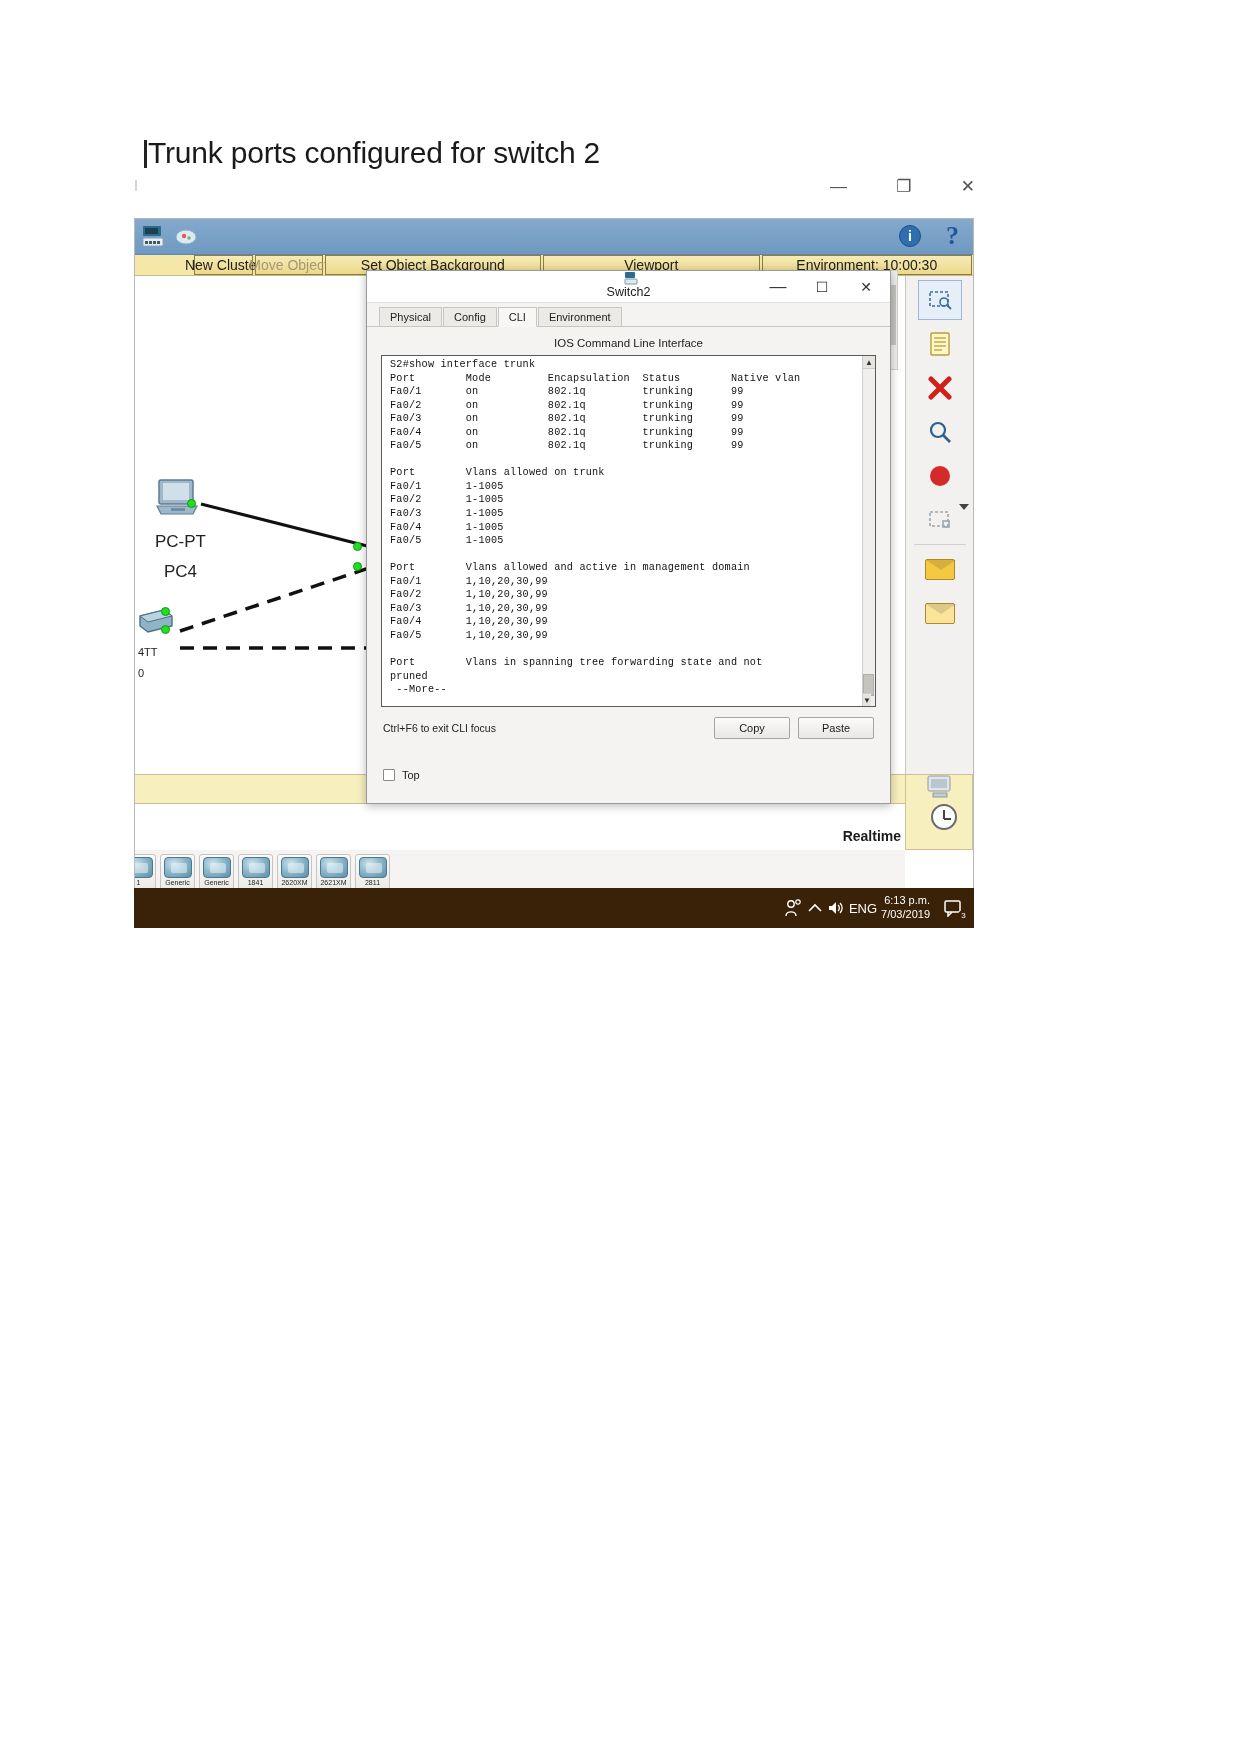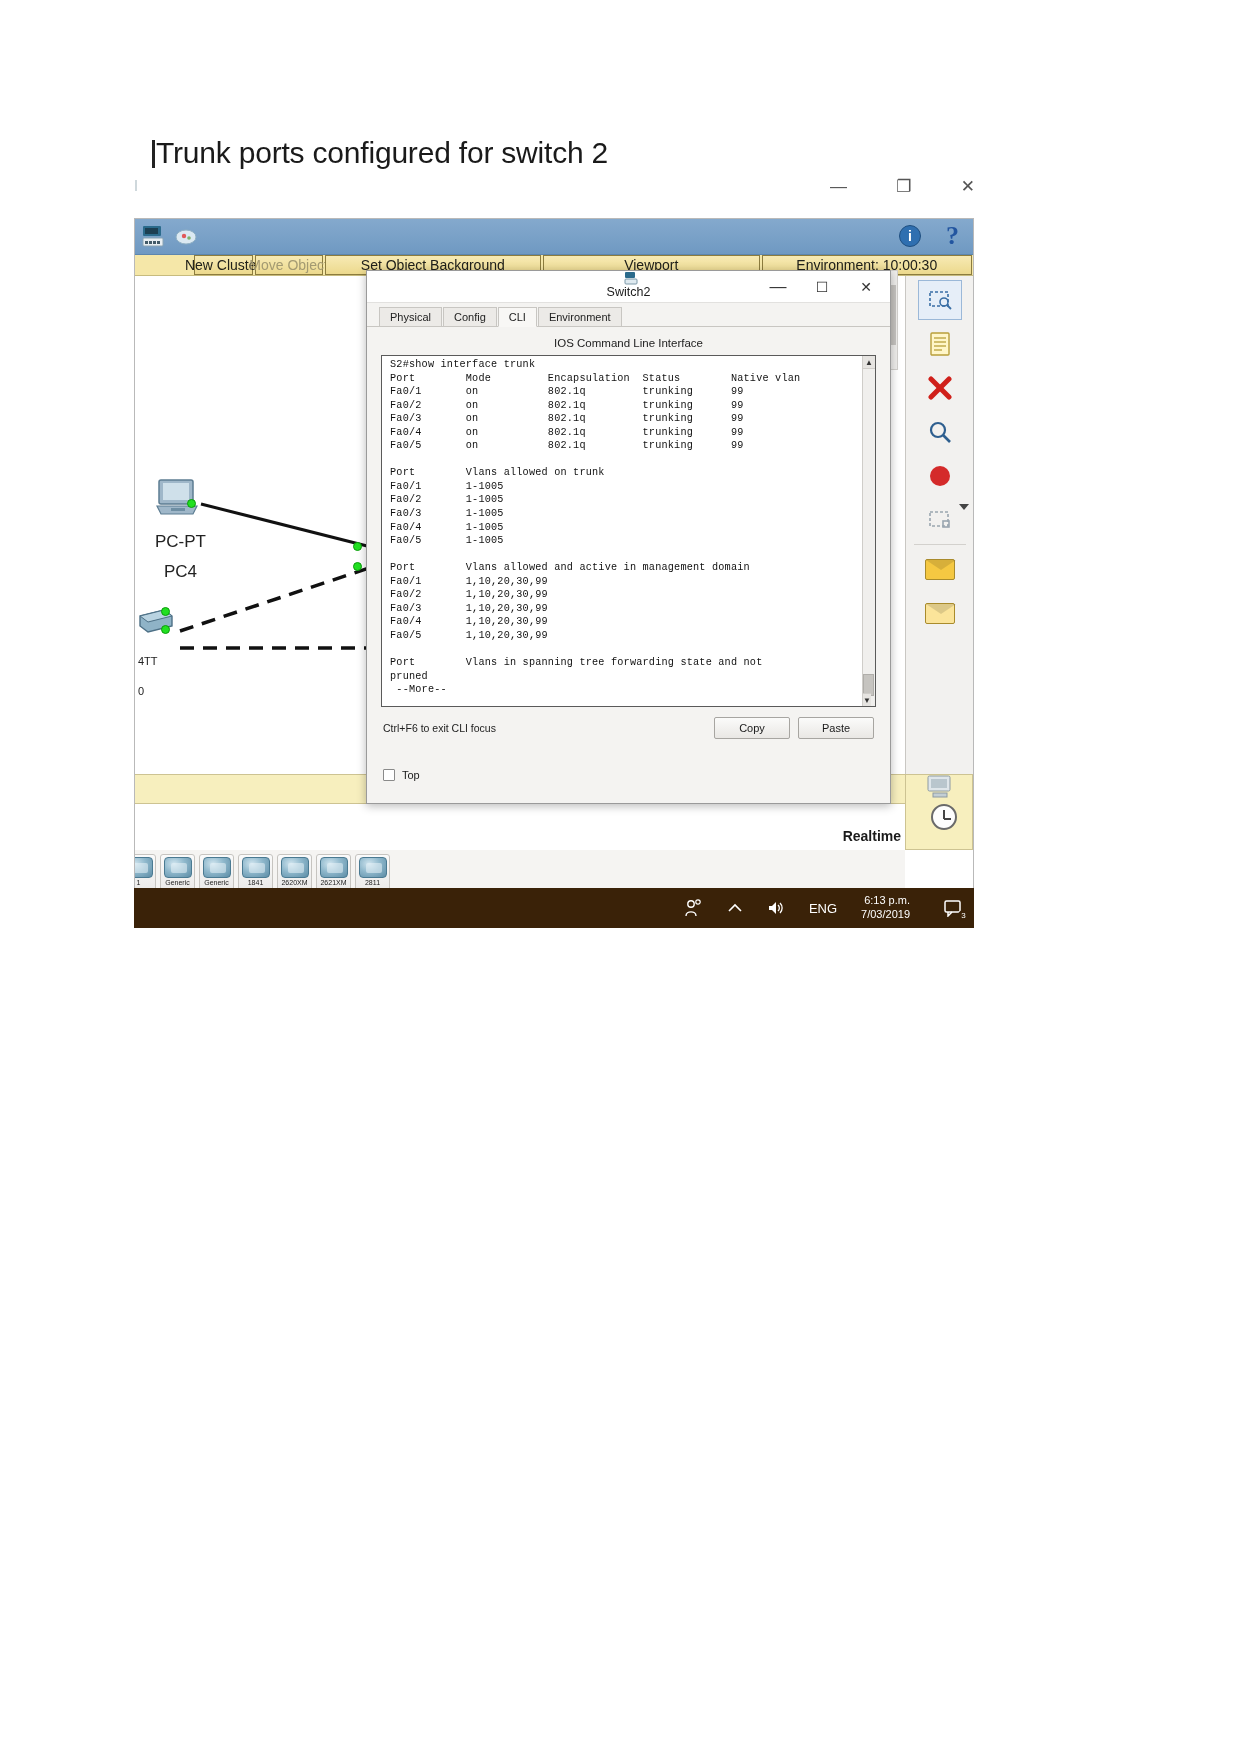--- a/index.html
+++ b/index.html
@@ -9,21 +9,21 @@
     height: 1754px;
     background: #ffffff;
     font-family: "Liberation Sans", sans-serif;
     position: relative;
     overflow: hidden;
   }
 
   
   .doc-title {
     position: absolute;
-    left: 152px;
+    left: 144px;
     top: 136px;
     font-size: 30px;
     font-weight: 400;
     color: #1a1a1a;
     letter-spacing: -0.2px;
     white-space: nowrap;
   }
   .doc-caret {
     display: inline-block;
     width: 3px;
@@ -153,21 +153,21 @@
     box-sizing: border-box;
   }
 
   
   .canvas { position: absolute; left: 0; top: 0; right: 68px; height: 498px; background:#fff; }
 
   .node-pc { position: absolute; left: 20px; top: 202px; }
   .node-pc .lbl { text-align: center; font-size: 17px; color: #222; margin-top: 10px; line-height: 1.2; }
 
   .node-sw { position: absolute; left: 3px; top: 332px; }
-  .node-sw .lbl { font-size: 11px; color: #222; line-height: 1.2; margin-top:17px; }
+  .node-sw .lbl { font-size: 11px; color: #222; line-height: 1.2; margin-top:8px; }
 
   .dot {
     position: absolute; width: 9px; height: 9px; border-radius: 50%;
     background: #21e021; border: 1px solid #0b9c0b;
   }
 
   
   .bottom-strip {
     position: absolute; left: 0; right: 68px; top: 498px; height: 30px;
     background: #f7efbe; border-top: 1px solid #cdc392; border-bottom: 1px solid #cdc392;
@@ -245,21 +245,21 @@
     font-size: 11px; color: #222;
   }
 
   
   .taskbar {
     position: absolute; left: 134px; top: 888px; width: 840px; height: 40px;
     background: #3a2208;
     display: flex; align-items: center; justify-content: flex-end;
     padding-right: 8px; color: #fff;
   }
-  .tray { display: flex; align-items: center; gap: 24px; font-size: 13px; }
+  .tray { display: flex; align-items: center; gap: 4px; font-size: 13px; }
   .tray .clock { text-align: right; font-size: 11px; line-height: 1.25; }
   .notif {
     position: relative; width: 22px; height: 18px; margin-left: 10px;
   }
   .notif-badge {
     position: absolute; right: -3px; bottom: -4px;
     background: #3a2208; color: #fff; font-size: 8px;
     width: 11px; height: 11px; border-radius: 50%;
     display:flex; align-items:center; justify-content:center;
   }

